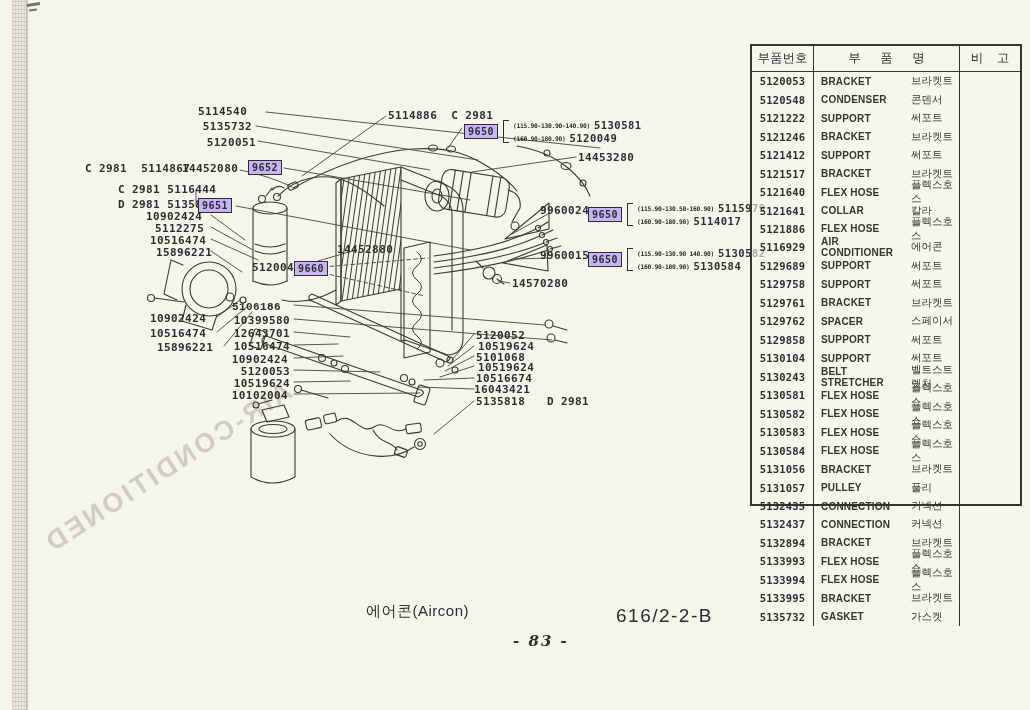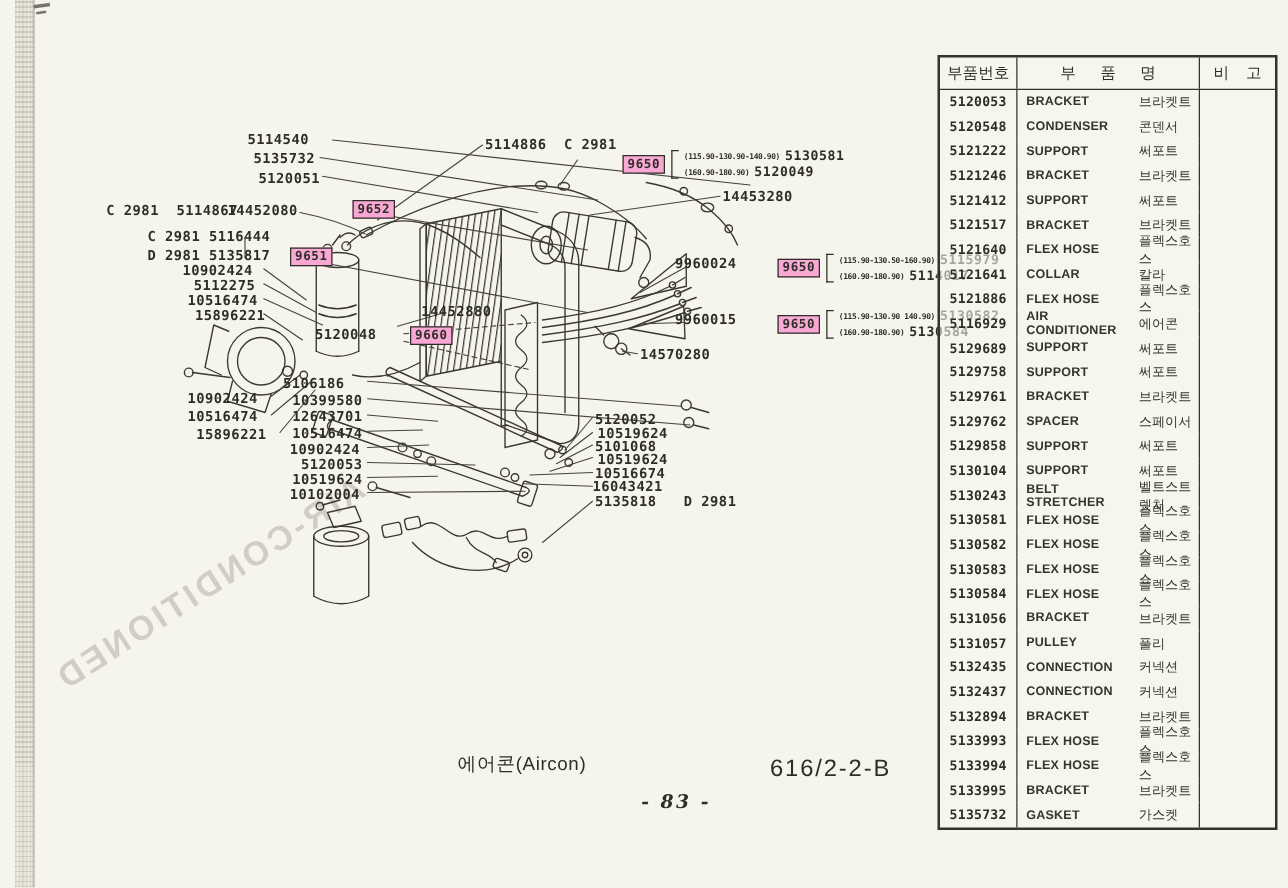--- a/index.html
+++ b/index.html
@@ -23,36 +23,36 @@
 
   svg.diagram{position:absolute;left:0;top:0;}
 
   
   .lbl{
     position:absolute;font-family:"DejaVu Sans Mono", monospace;
     font-size:11px;font-weight:bold;letter-spacing:.4px;white-space:pre;
     color:#2e2d28;line-height:12px;
   }
   .box-lbl{
-    position:absolute;border:1.4px solid #2e2d28;background:#f9a8d4;
+    position:absolute;border:1.4px solid #2e2d28;background:#c4b5fd;
     font-family:"DejaVu Sans Mono", monospace;font-size:10px;font-weight:bold;
-    line-height:13px;padding:0 3px;letter-spacing:.5px;margin-left:34px;
+    line-height:13px;padding:0 3px;letter-spacing:.5px;
   }
   .range-group{position:absolute;display:flex;align-items:center;gap:4px;}
   .range-group .rg-box{position:static;}
   .rg-brk{width:5px;align-self:stretch;margin:1px 0 1px 1px;
     border-left:1.5px solid #2e2d28;border-top:1.5px solid #2e2d28;border-bottom:1.5px solid #2e2d28;}
   .rg-rows{display:flex;flex-direction:column;gap:1px;}
   .rg-row{display:flex;align-items:center;gap:4px;line-height:11px;height:12px;}
   .rg-range{font-family:"DejaVu Sans Mono", monospace;font-size:6.3px;font-weight:bold;letter-spacing:-.3px;white-space:pre;}
   .rg-part{font-family:"DejaVu Sans Mono", monospace;font-size:10.5px;font-weight:bold;letter-spacing:.5px;white-space:pre;}
 
   
   .parts-table{
-    position:absolute;left:750px;top:44px;width:272px;height:620px;
+    position:absolute;left:750px;top:44px;width:272px;height:462px;
     border:2px solid #34332c;display:flex;flex-direction:column;
     background:rgba(247,246,238,.6);box-sizing:border-box;
   }
   .pt-head{display:flex;height:25px;min-height:25px;border-bottom:1.6px solid #34332c;
     font-size:12.5px;align-items:stretch;}
   .pt-c1{width:62px;min-width:62px;border-right:1.2px solid #34332c;display:flex;align-items:center;justify-content:center;box-sizing:border-box;}
   .pt-c2{flex:1;border-right:1.2px solid #34332c;display:flex;align-items:center;justify-content:center;box-sizing:border-box;}
   .pt-c3{width:60px;min-width:60px;display:flex;align-items:center;justify-content:center;box-sizing:border-box;}
   .pt-head .pt-c2{word-spacing:16px;}
   .pt-head .pt-c3{word-spacing:10px;}
@@ -251,21 +251,21 @@
     <span class="lbl" style="left: 118px; top: 184px;">C 2981 5116444</span>
     <span class="lbl" style="left: 118px; top: 199px;">D 2981 5135817</span>
     <span class="lbl" style="left: 146px; top: 211px;">10902424</span>
     <span class="lbl" style="left: 155px; top: 223px;">5112275</span>
     <span class="lbl" style="left: 150px; top: 235px;">10516474</span>
     <span class="lbl" style="left: 156px; top: 247px;">15896221</span>
     <span class="lbl" style="left: 252px; top: 262px;">5120048</span>
     <span class="lbl" style="left: 150px; top: 313px;">10902424</span>
     <span class="lbl" style="left: 150px; top: 328px;">10516474</span>
     <span class="lbl" style="left: 157px; top: 342px;">15896221</span>
-    <span class="lbl" style="left: 220px; top: 301px; width: 62px; text-align: center;">5106186</span>
+    <span class="lbl" style="left: 232px; top: 301px; width: 62px; text-align: left; font-family: Liberation Mono, monospace;">5106186</span>
     <span class="lbl" style="left: 224px; top: 315px; width: 66px; text-align: right;">10399580</span>
     <span class="lbl" style="left: 224px; top: 328px; width: 66px; text-align: right;">12643701</span>
     <span class="lbl" style="left: 224px; top: 341px; width: 66px; text-align: right;">10516474</span>
     <span class="lbl" style="left: 222px; top: 354px; width: 66px; text-align: right;">10902424</span>
     <span class="lbl" style="left: 228px; top: 366px; width: 62px; text-align: right;">5120053</span>
     <span class="lbl" style="left: 224px; top: 378px; width: 66px; text-align: right;">10519624</span>
     <span class="lbl" style="left: 222px; top: 390px; width: 66px; text-align: right;">10102004</span>
     <span class="lbl" style="left: 476px; top: 330px;">5120052</span>
     <span class="lbl" style="left: 478px; top: 341px;">10519624</span>
     <span class="lbl" style="left: 476px; top: 352px;">5101068</span>

